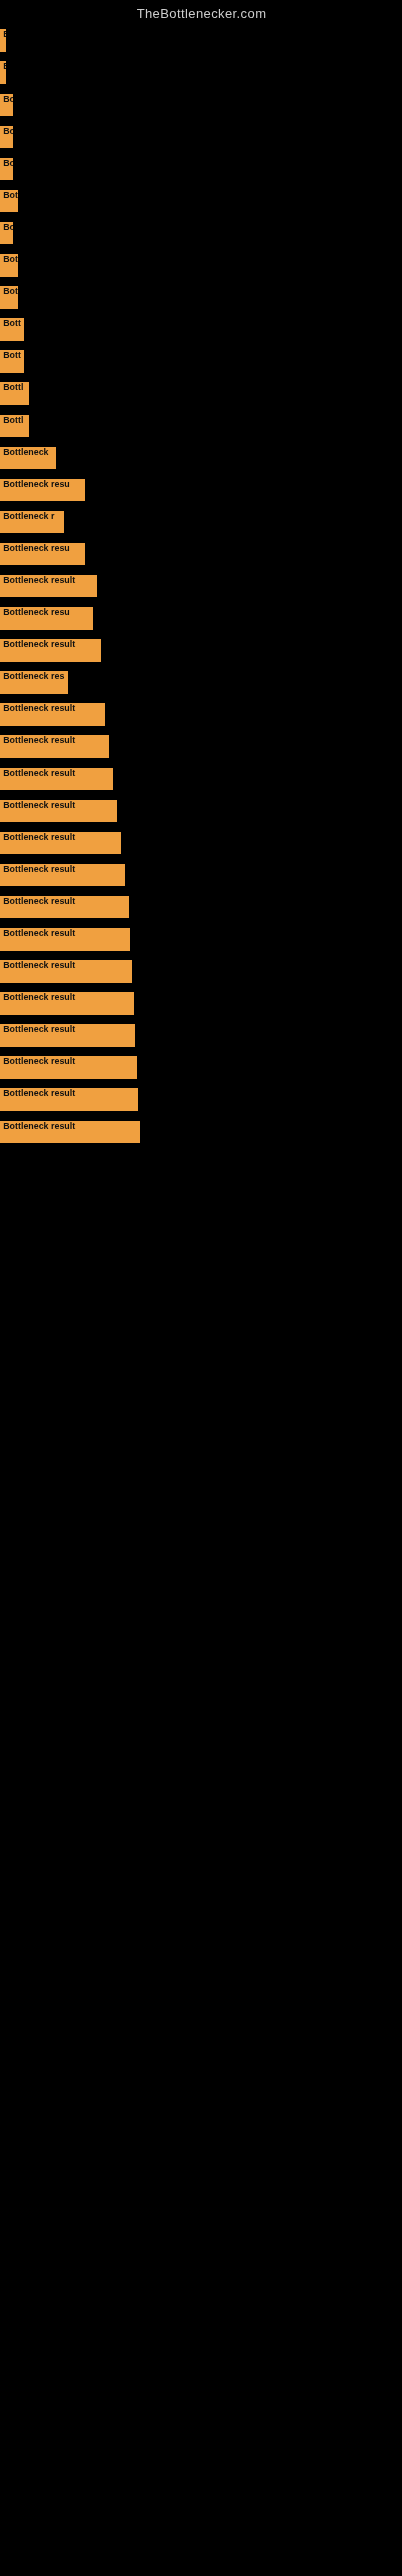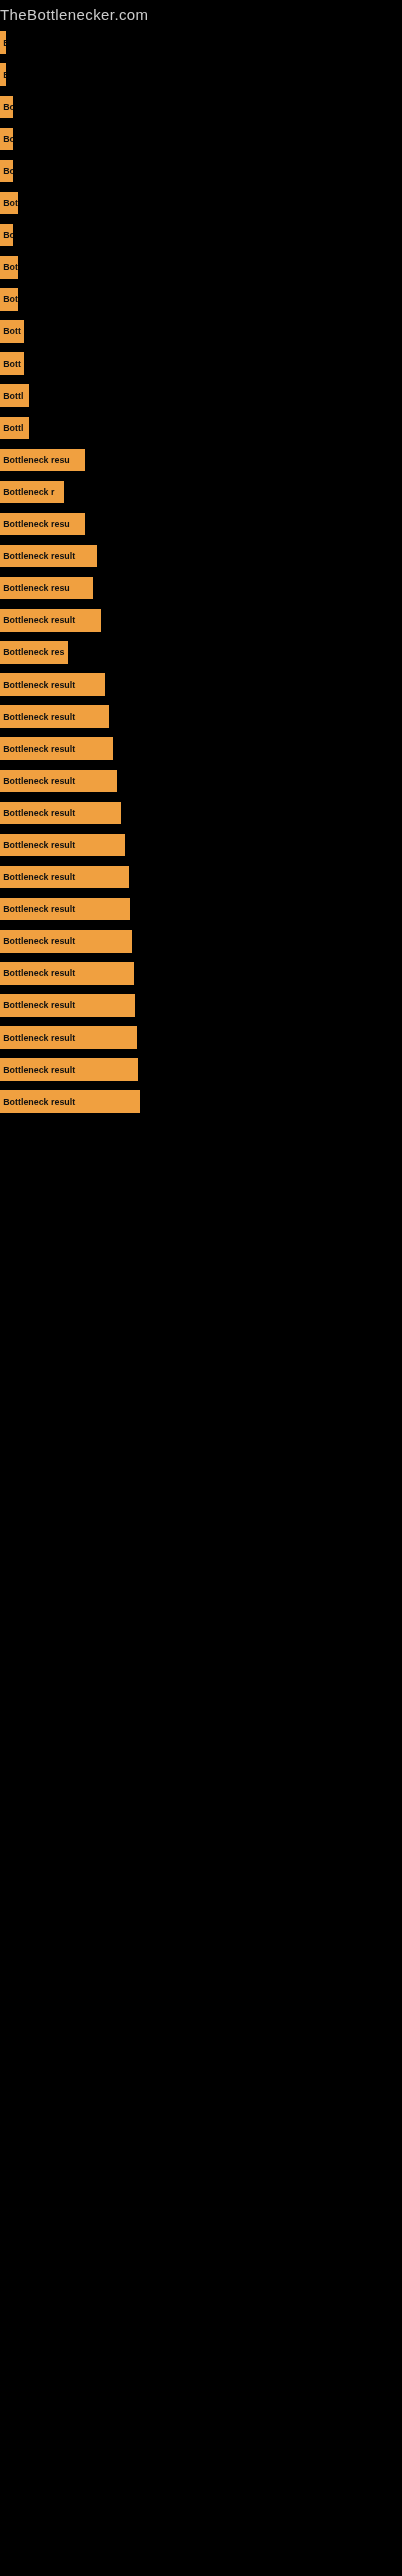--- a/index.html
+++ b/index.html
@@ -6,36 +6,36 @@
     body {
       background-color: #000;
       width: 403px;
       min-height: 2576px;
       font-family: Arial, sans-serif;
       position: relative;
       overflow-x: hidden;
     }
     .site-title {
       color: #ccc;
-      font-size: 15px;
-      text-align: left;
+      font-size: 13px;
+      text-align: center;
       padding: 6.4px 0 3.2px 0;
       letter-spacing: 0.4px;
     }
     .bar-container {
       display: flex;
       align-items: center;
       margin-bottom: 0px;
       padding: 4.8px 0 4.8px 0;
     }
     .bar {
       background-color: #f0a040;
       height: 22.5px;
       display: flex;
-      align-items: center;
+      align-items: flex-start;
       padding-left: 3.2px;
       min-width: 6.4px;
       overflow: hidden;
     }
     .bar-label {
       color: #111;
       font-size: 8.9px;
       font-weight: bold;
       white-space: nowrap;
     }
@@ -105,20 +105,25 @@
       <div class="bar" style="width: 29px;">
         <span class="bar-label">Bottl</span>
       </div>
     </div>
     <div class="bar-container">
       <div class="bar" style="width: 29px;">
         <span class="bar-label">Bottl</span>
       </div>
     </div>
     <div class="bar-container">
+      <div class="bar" style="width: 56px;">
+        <span class="bar-label">Bottleneck</span>
+      </div>
+    </div>
+    <div class="bar-container">
       <div class="bar" style="width: 85px;">
         <span class="bar-label">Bottleneck resu</span>
       </div>
     </div>
     <div class="bar-container">
       <div class="bar" style="width: 64px;">
         <span class="bar-label">Bottleneck r</span>
       </div>
     </div>
     <div class="bar-container">

